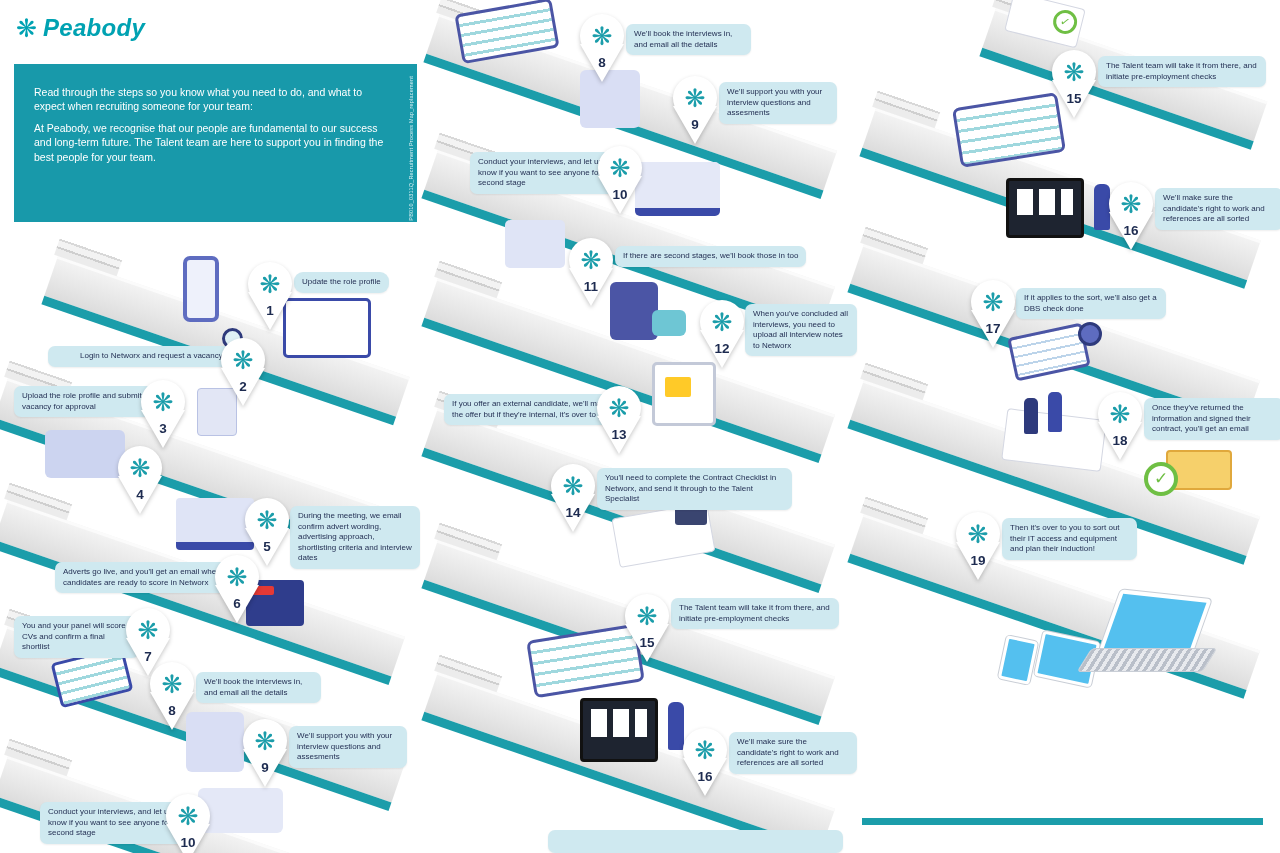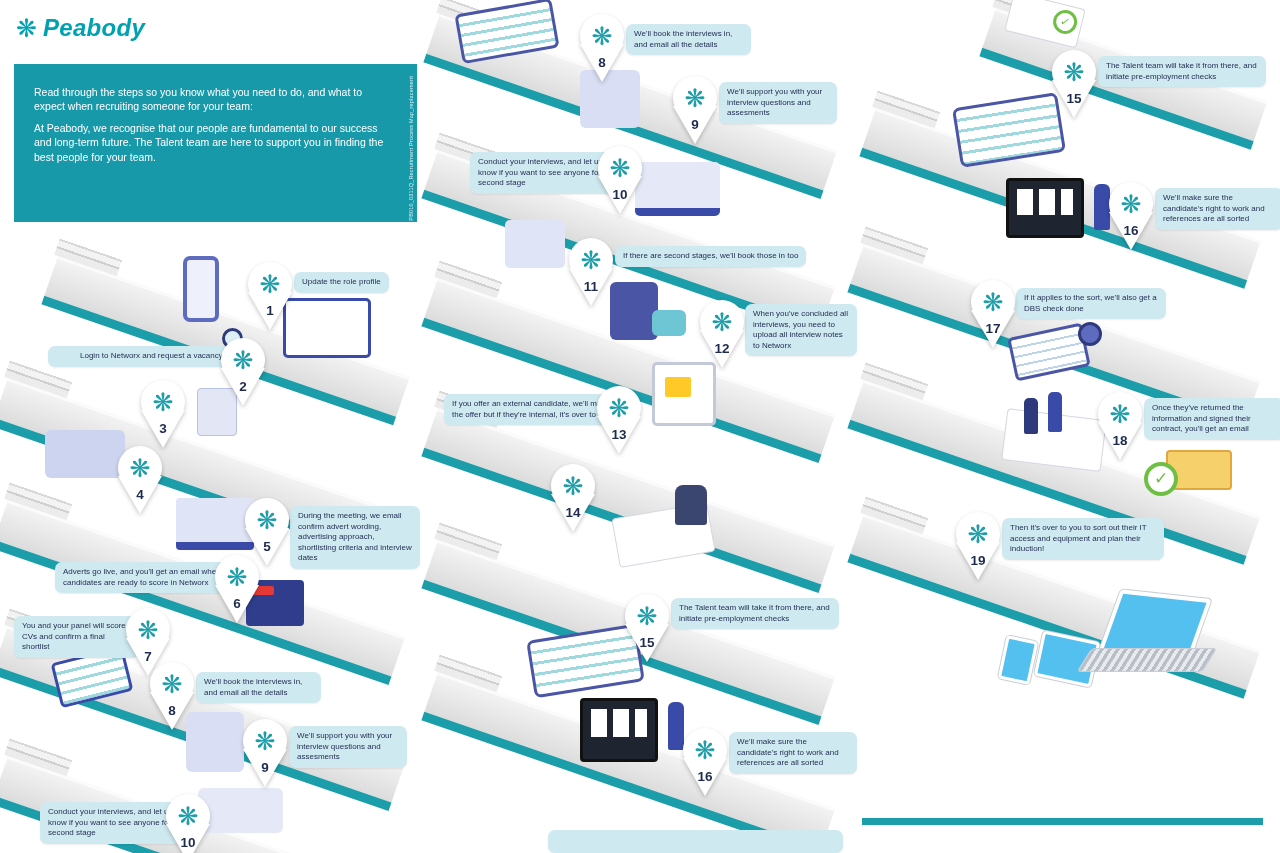--- a/index.html
+++ b/index.html
@@ -83,31 +83,32 @@
     <div class="illo" style="left:186px;top:712px;width:58px;height:60px;background:#d9def4;border-radius:6px;"></div>
     <div class="illo" style="left:198px;top:788px;width:85px;height:45px;background:#e4e8f7;border-radius:6px;"></div>
 
     <div class="pin" style="left:248px;top:262px;">
       <div class="tail"></div>
       <div class="head">
           <span class="flower">❋</span>
         </div>
       <div class="num">1</div>
     </div>
-    <div class="bubble nw" style="left:294px;top:272px;">Update the role profile</div>
+    <div class="bubble nw" style="left:294px;top:272px;border-radius:9px;">Update the role profile</div>
 
     <div class="bubble nw" style="left:48px;top:346px;padding-left:32px;">Login to Networx and request a vacancy</div>
     <div class="pin" style="left:221px;top:338px;">
       <div class="tail"></div>
       <div class="head">
           <span class="flower">❋</span>
         </div>
       <div class="num">2</div>
     </div>
 
+    <div class="bubble" style="left:14px;top:386px;width:158px;">Upload the role profile and submit vacancy for approval</div>
     <div class="pin" style="left:141px;top:380px;">
       <div class="tail"></div>
       <div class="head">
           <span class="flower">❋</span>
         </div>
       <div class="num">3</div>
     </div>
 
     <div class="pin" style="left:118px;top:446px;">
       <div class="tail"></div>
@@ -254,20 +255,21 @@
       <div class="num">13</div>
     </div>
 
     <div class="pin" style="left:121px;top:464px;">
       <div class="tail"></div>
       <div class="head">
           <span class="flower">❋</span>
         </div>
       <div class="num">14</div>
     </div>
+    <div class="bubble" style="left:167px;top:468px;width:195px;">You'll need to complete the Contract Checklist in Networx, and send it through to the Talent Specialist</div>
 
     <div class="pin" style="left:195px;top:594px;">
       <div class="tail"></div>
       <div class="head">
           <span class="flower">❋</span>
         </div>
       <div class="num">15</div>
     </div>
     <div class="bubble" style="left:241px;top:598px;width:168px;">The Talent team will take it from there, and initiate pre-employment checks</div>
 
@@ -349,16 +351,16 @@
     </div>
     <div class="bubble" style="left:288px;top:398px;width:140px;">Once they've returned the information and signed their contract, you'll get an email</div>
 
     <div class="pin" style="left:100px;top:512px;">
       <div class="tail"></div>
       <div class="head">
           <span class="flower">❋</span>
         </div>
       <div class="num">19</div>
     </div>
-    <div class="bubble" style="left:146px;top:518px;width:162px;">Then it's over to you to sort out their IT access and equipment and plan their induction!</div>
+    <div class="bubble" style="left:146px;top:518px;width:135px;">Then it's over to you to sort out their IT access and equipment and plan their induction!</div>
   </div>
 
 </div>
 
 </body></html>

